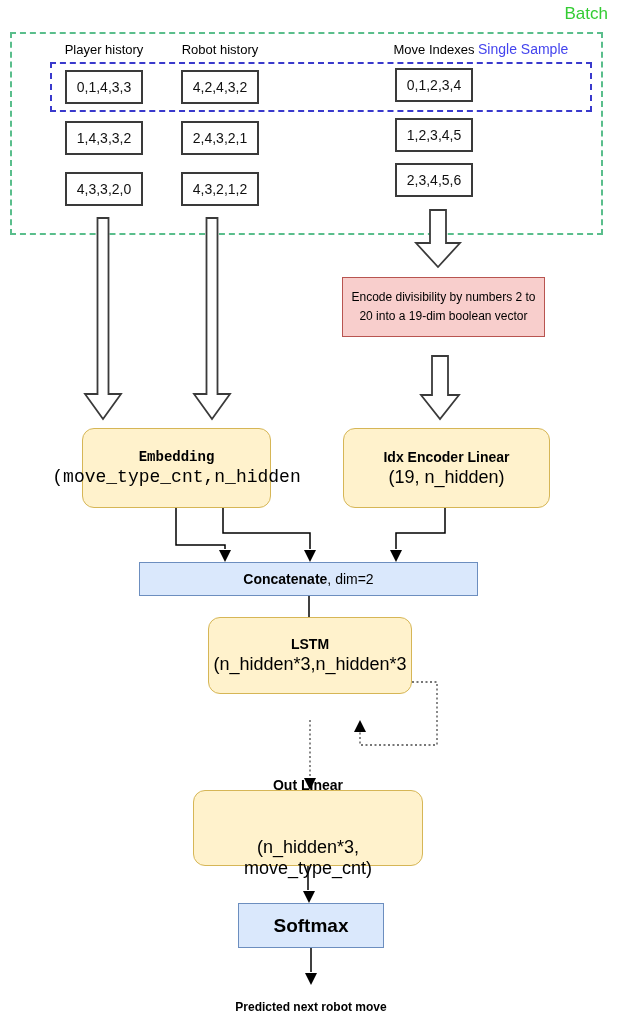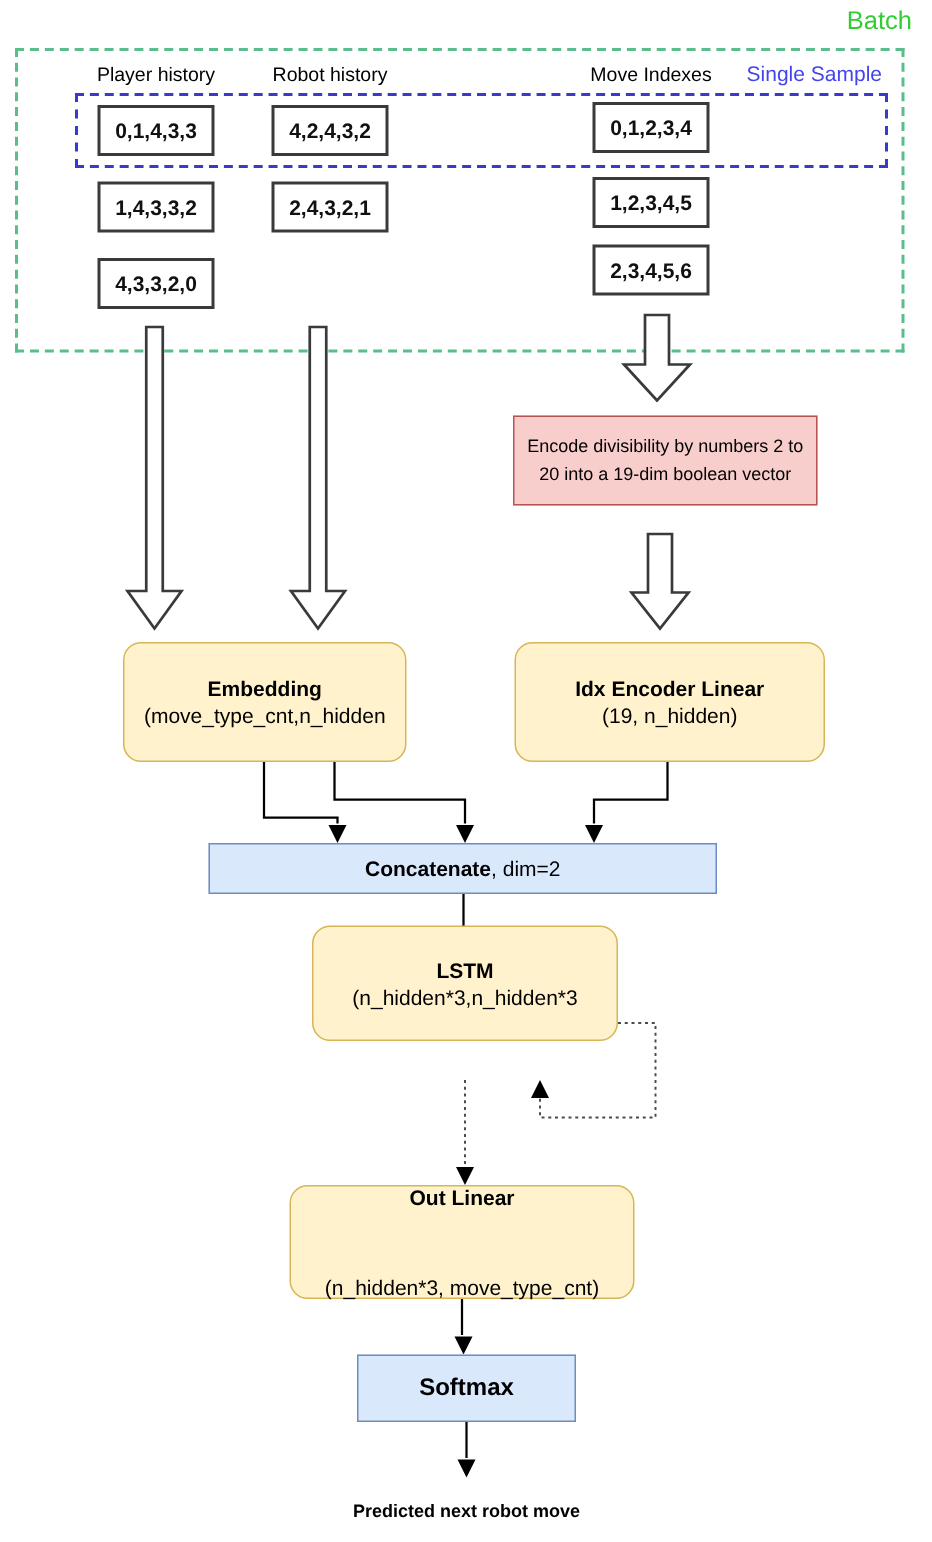--- a/index.html
+++ b/index.html
@@ -3,49 +3,49 @@
 <meta charset="utf-8">
 <style>
   html,body{margin:0;padding:0;background:#fff;}
   .canvas{
     position:relative;width:621px;height:1028px;background:#ffffff;
     font-family:"Liberation Sans",sans-serif;color:#000;overflow:hidden;
   }
   .abs{position:absolute;}
   
   .batch-label{top:4px;right:13px;font-size:17px;color:var(--batch-label,#33CC33);}
-  .sample-label{left:478px;top:41px;width:110px;text-align:right;font-size:14px;color:var(--sample-label,#4444EE);}
+  .sample-label{left:478px;top:41px;width:110px;font-size:14px;color:var(--sample-label,#4444EE);}
   
   .batch-frame{left:10px;top:32px;width:593px;height:203px;border:2px dashed var(--batch-frame,#5ABE8C);box-sizing:border-box;}
   .sample-frame{left:50px;top:62px;width:542px;height:50px;border:2px dashed var(--sample-frame,#3939CC);box-sizing:border-box;}
   
   .colhead{top:42px;width:140px;text-align:center;font-size:13px;font-weight:normal;}
   .h-player{left:34px;}
   .h-robot{left:150px;}
   .h-move{left:364px;}
   
   .vbox{
     width:78px;height:34px;background:#fff;border:2px solid var(--value-box-stroke,#333);
     box-sizing:border-box;display:flex;align-items:center;justify-content:center;
-    font-size:14px;color:#111;font-weight:bold;
+    font-size:14px;color:#111;
   }
   
   .node{box-sizing:border-box;display:flex;flex-direction:column;align-items:center;justify-content:center;text-align:center;}
   .yellow{background:var(--yellow-fill,#FFF2CC);border:1px solid var(--yellow-stroke,#D6B656);border-radius:12px;}
   .bluebox{background:var(--blue-fill,#DAE8FC);border:1px solid var(--blue-stroke,#6C8EBF);}
   .pinkbox{background:var(--pink-fill,#F8CECC);border:1px solid var(--pink-stroke,#B85450);font-size:12px;line-height:1.55;}
   .node .title{font-weight:bold;font-size:14px;}
-  .node .params{font-size:14px;margin-top:2px;}
+  .node .params{font-size:18px;margin-top:2px;}
   .n-encode{left:342px;top:277px;width:203px;height:60px;}
-  .n-embedding{left:82px;top:428px;width:189px;height:80px;}
+  .n-embedding{left:82px;top:428px;width:189px;height:80px;font-family:Liberation Mono, monospace;}
   .n-idx{left:343px;top:428px;width:207px;height:80px;}
   .n-concat{left:139px;top:562px;width:339px;height:34px;flex-direction:row;font-size:14px;}
   .n-lstm{left:208px;top:617px;width:204px;height:77px;}
   .n-out{left:193px;top:790px;width:230px;height:76px;gap:42px;}
-  .n-softmax{left:238px;top:903px;width:146px;height:45px;font-size:16px;font-weight:bold;}
+  .n-softmax{left:238px;top:903px;width:146px;height:45px;font-size:19px;font-weight:bold;}
   .predicted{left:161px;top:1000px;width:300px;text-align:center;font-size:12px;font-weight:bold;}
   
   .wires{position:absolute;left:0;top:0;pointer-events:none;}
   .wire{fill:none;stroke:var(--line,#000);stroke-width:1.5;}
   .wire.dotted{stroke:#4a4a4a;stroke-width:1.3;stroke-dasharray:2 2.5;}
   .head{fill:var(--line,#000);stroke:none;}
   .hollow{fill:#fff;stroke:var(--value-box-stroke,#333);stroke-width:1.8;}
 </style>
 </head>
 <body>
@@ -61,20 +61,21 @@
   <div class="abs colhead h-player">Player history</div>
   <div class="abs colhead h-robot">Robot history</div>
   <div class="abs colhead h-move">Move Indexes</div>
 
   <div class="abs vbox" style="left:65px;top:70px">0,1,4,3,3</div>
   <div class="abs vbox" style="left:65px;top:121px">1,4,3,3,2</div>
   <div class="abs vbox" style="left:65px;top:172px">4,3,3,2,0</div>
 
   <div class="abs vbox" style="left:181px;top:70px">4,2,4,3,2</div>
   <div class="abs vbox" style="left:181px;top:121px">2,4,3,2,1</div>
+  <div class="abs vbox" style="left:181px;top:172px">4,3,2,1,2</div>
 
   <div class="abs vbox" style="left:395px;top:68px">0,1,2,3,4</div>
   <div class="abs vbox" style="left:395px;top:118px">1,2,3,4,5</div>
   <div class="abs vbox" style="left:395px;top:163px">2,3,4,5,6</div>
 
   <svg class="wires" width="621" height="1028" viewBox="0 0 621 1028">
 
     <polygon class="hollow" points="97.5,218 108.5,218 108.5,394 121,394 103,419 85,394 97.5,394"></polygon>
     <polygon class="hollow" points="206.5,218 217.5,218 217.5,394 230,394 212,419 194,394 206.5,394"></polygon>
     <polygon class="hollow" points="430,210 446,210 446,243 460,243 438,267 416,243 430,243"></polygon>

